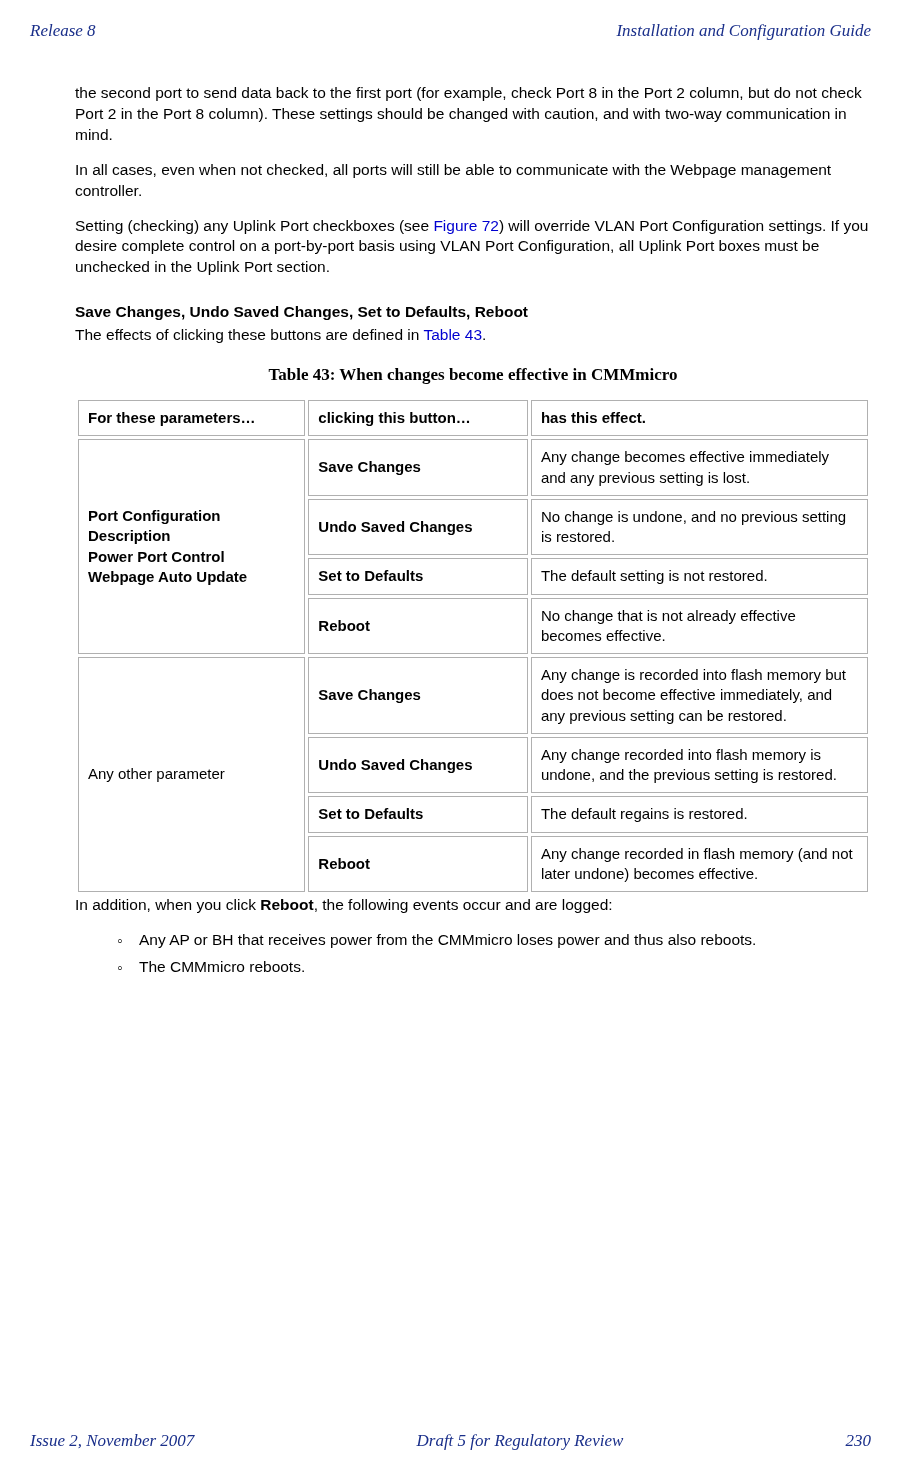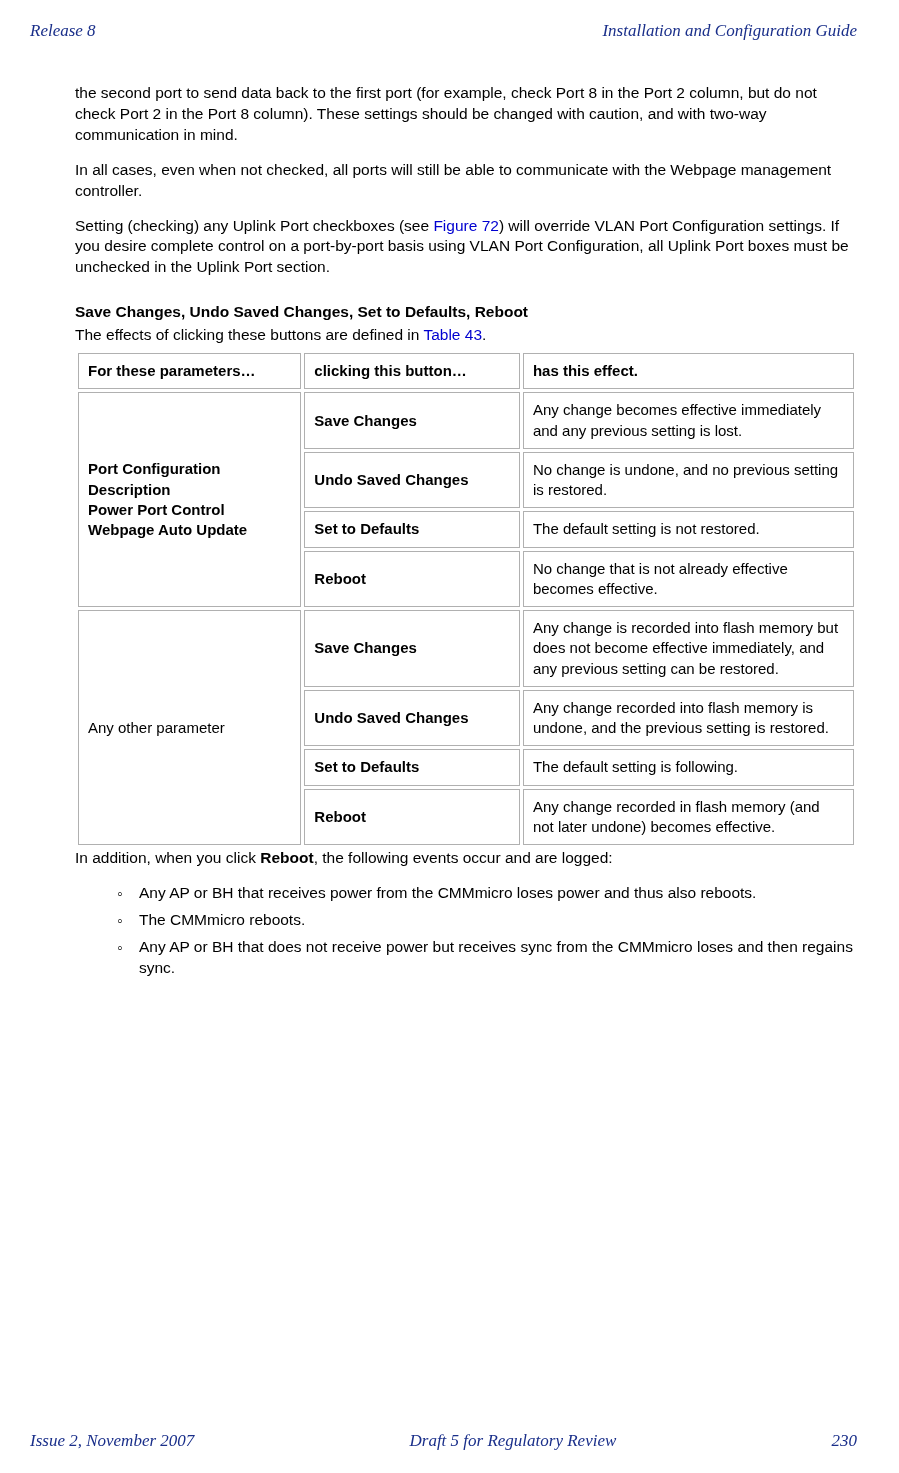--- a/index.html
+++ b/index.html
@@ -9,21 +9,21 @@
     line-height: 1.35;
     margin: 0;
     padding: 0;
     color: #000;
     background: #fff;
   }
   .page {
     width: 899px;
     height: 1473px;
     box-sizing: border-box;
-    padding: 20px 42px 20px 30px;
+    padding: 20px 28px 20px 30px;
     position: relative;
     display: flex;
     flex-direction: column;
   }
   .header {
     display: flex;
     justify-content: space-between;
     font-family: "Palatino Linotype", Palatino, "Book Antiqua", serif;
     font-style: italic;
     font-size: 17px;
@@ -121,20 +121,21 @@
     <p>
       <span>Setting (checking) any Uplink Port checkboxes (see </span><span class="link">Figure 72</span><span>) will override VLAN Port Configuration settings.  If you desire complete control on a port-by-port basis using VLAN Port Configuration, all Uplink Port boxes must be unchecked in the Uplink Port section.</span>
     </p>
 
     <div class="section-heading">Save Changes, Undo Saved Changes, Set to Defaults, Reboot</div>
 
     <p style="margin-bottom:4px;">
       <span>The effects of clicking these buttons are defined in </span><span class="link">Table 43</span><span>.</span>
     </p>
 
+    <div class="table-caption">Table 43: When changes become effective in CMMmicro</div>
 
     <table class="data">
       <colgroup>
         <col class="c1">
           <col class="c2">
           <col class="c3">
       </colgroup>
       <tbody>
           <tr>
         <th>For these parameters…</th>
@@ -169,37 +170,36 @@
         <td rowspan="4">Any other parameter</td>
         <td><b>Save Changes</b></td>
         <td>Any change is recorded into flash memory but does not become effective immediately, and any previous setting can be restored.</td>
       </tr>
       <tr>
         <td><b>Undo Saved Changes</b></td>
         <td>Any change recorded into flash memory is undone, and the previous setting is restored.</td>
       </tr>
       <tr>
         <td><b>Set to Defaults</b></td>
-        <td>The default setting is following.</td>
+        <td>The default regains is restored.</td>
       </tr>
       <tr>
         <td><b>Reboot</b></td>
         <td>Any change recorded in flash memory (and not later undone) becomes effective.</td>
       </tr>
     </tbody>
       </table>
 
     <p class="after-table">
       <span>In addition, when you click </span><b>Reboot</b><span>, the following events occur and are logged:</span>
     </p>
 
     <ul class="ring">
       <li>Any AP or BH that receives power from the CMMmicro loses power and thus also reboots.</li>
       <li>The CMMmicro reboots.</li>
-      <li>Any AP or BH that does not receive power but receives sync from the CMMmicro loses and then regains sync.</li>
     </ul>
 
   </div>
 
   <div class="footer">
     <span>Issue 2, November 2007</span>
     <span class="center">Draft 5 for Regulatory Review</span>
     <span>230</span>
   </div>
 

